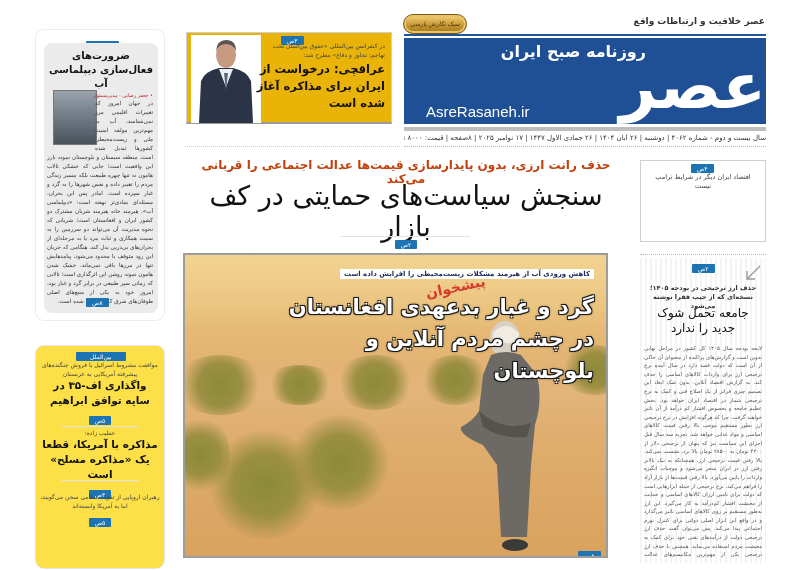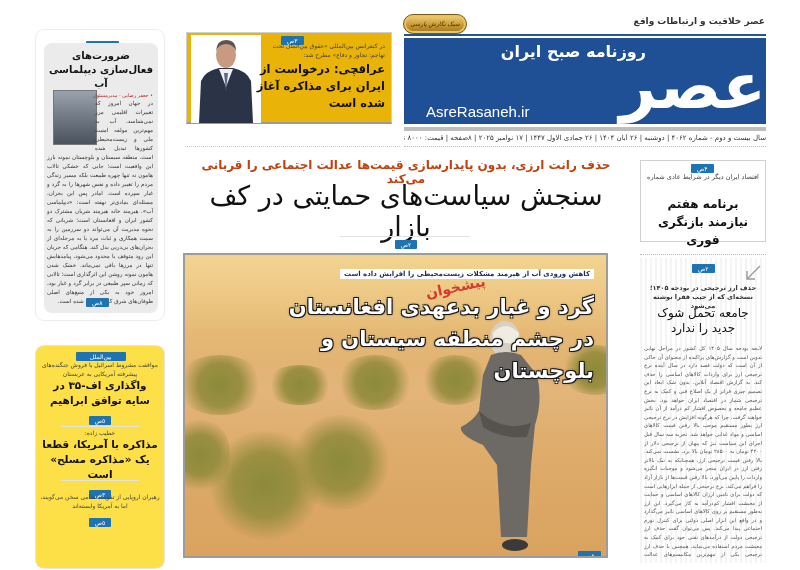--- a/index.html
+++ b/index.html
@@ -126,21 +126,21 @@
   <div class="bush" style="left:105px;top:160px;width:100px;height:95px;"></div>
   <svg class="abs" style="left:258px;top:60px;" width="120" height="245" viewBox="0 0 120 245">
     <ellipse cx="62" cy="24" rx="15" ry="18" fill="#d8d0c4"></ellipse>
     <path d="M50 18 Q62 4 76 18 L74 30 Q62 26 50 30 Z" fill="#f1ece2"></path>
     <path d="M48 40 Q62 34 78 40 L94 60 Q100 85 92 110 L88 150 L84 222 L58 222 L54 150 L40 130 Q16 120 18 112 Q30 106 36 96 L40 60 Z" fill="#6d6a66"></path>
     <path d="M36 96 Q60 118 88 108 L84 122 Q58 124 40 112 Z" fill="#56534f"></path>
     <ellipse cx="72" cy="230" rx="13" ry="6" fill="#3a3a3a"></ellipse>
   </svg>
   <div class="strap">کاهش ورودی آب از هیرمند مشکلات زیست‌محیطی را افزایش داده است</div>
   <div class="watermark">پیشخوان</div>
-  <div class="ph-title">گرد و غبار بدعهدی افغانستان در چشم منطقه سیستان و بلوچستان</div>
+  <div class="ph-title">گرد و غبار بدعهدی افغانستان در چشم مردم آنلاین و بلوچستان</div>
   <div class="ph-badge"><span class="badge">۸ص</span></div>
 </div>
 
 <div class="abs left-col-1">
   <div class="op-tag"><span class="badge">سرمقاله</span></div>
   <div class="op-inner">
     <div class="op-title">ضرورت‌های فعال‌سازی دیپلماسی آب</div>
     <div class="op-photo"></div>
     <div class="op-author">• جعفر رضایی - مدیرمسئول</div>
     <div class="op-body"><span class="wrap-float"></span><span>در جهان امروز که تغییرات اقلیمی مرز نمی‌شناسد، آب به مهم‌ترین مولفه امنیت ملی و زیست‌محیطی کشورها تبدیل شده است. منطقه سیستان و بلوچستان نمونه بارز این واقعیت است؛ جایی که خشکی تالاب هامون نه تنها چهره طبیعت بلکه مسیر زندگی مردم را تغییر داده و نفس شهرها را به گرد و غبار سپرده است. امادر پس این بحران، مسئله‌ای بنیادی‌تر نهفته است: «دیپلماسی آب». هیرمند خانه هیرمند شریان مشترک دو کشور ایران و افغانستان است؛ شریانی که نحوه مدیریت آن می‌تواند دو سرزمین را به سمت همکاری و ثبات ببرد یا به مرحله‌ای از بحران‌های بی‌دریی بدل کند. هنگامی که جریان این رود متوقف یا محدود می‌شود، پیامدهایش تنها در مرزها باقی نمی‌ماند. خشک شدن هامون نمونه روشن این اثرگذاری است؛ تالابی که زمانی سپر طبیعی در برابر گرد و غبار بود، امروز خود به یکی از منبع‌های اصلی طوفان‌های شرق کشور تبدیل شده است.</span></div>
@@ -166,22 +166,21 @@
   <div class="lc-sep" style="top:134px;"></div>
 
   <div class="lc-item" style="top:146px;">
     <div class="k">رهبران اروپایی از تقویت نظامی سخن می‌گویند، اما به آمریکا وابسته‌اند</div>
     <div><span class="badge">۵ص</span></div>
   </div>
 </div>
 
 <div class="abs rc-box1">
   <div class="b"><span class="badge">۴ص</span></div>
-  <div class="k">اقتصاد ایران دیگر در شرایط عادی شماره</div>
-  <div class="h">برنامه هفتم نیازمند بازنگری فوری</div>
+  <div class="k">اقتصاد ایران دیگر در شرایط ترامپ نیست</div>
 </div>
 <div class="abs rc-dotted"></div>
 
 <div class="abs rc-box2">
   <div class="b"><span class="badge">۲ص</span></div>
   <svg class="arrow" viewBox="0 0 18 18">
     <path d="M16 2 L3 15 M3 7 L3 15 L11 15" stroke="#9a9a9a" stroke-width="1.4" fill="none"></path>
   </svg>
   <div class="k">حذف ارز ترجیحی در بودجه ۱۴۰۵؛ نسخه‌ای که از جیب فقرا نوشته می‌شود</div>
   <div class="h">جامعه تحمل شوک جدید را ندارد</div>

